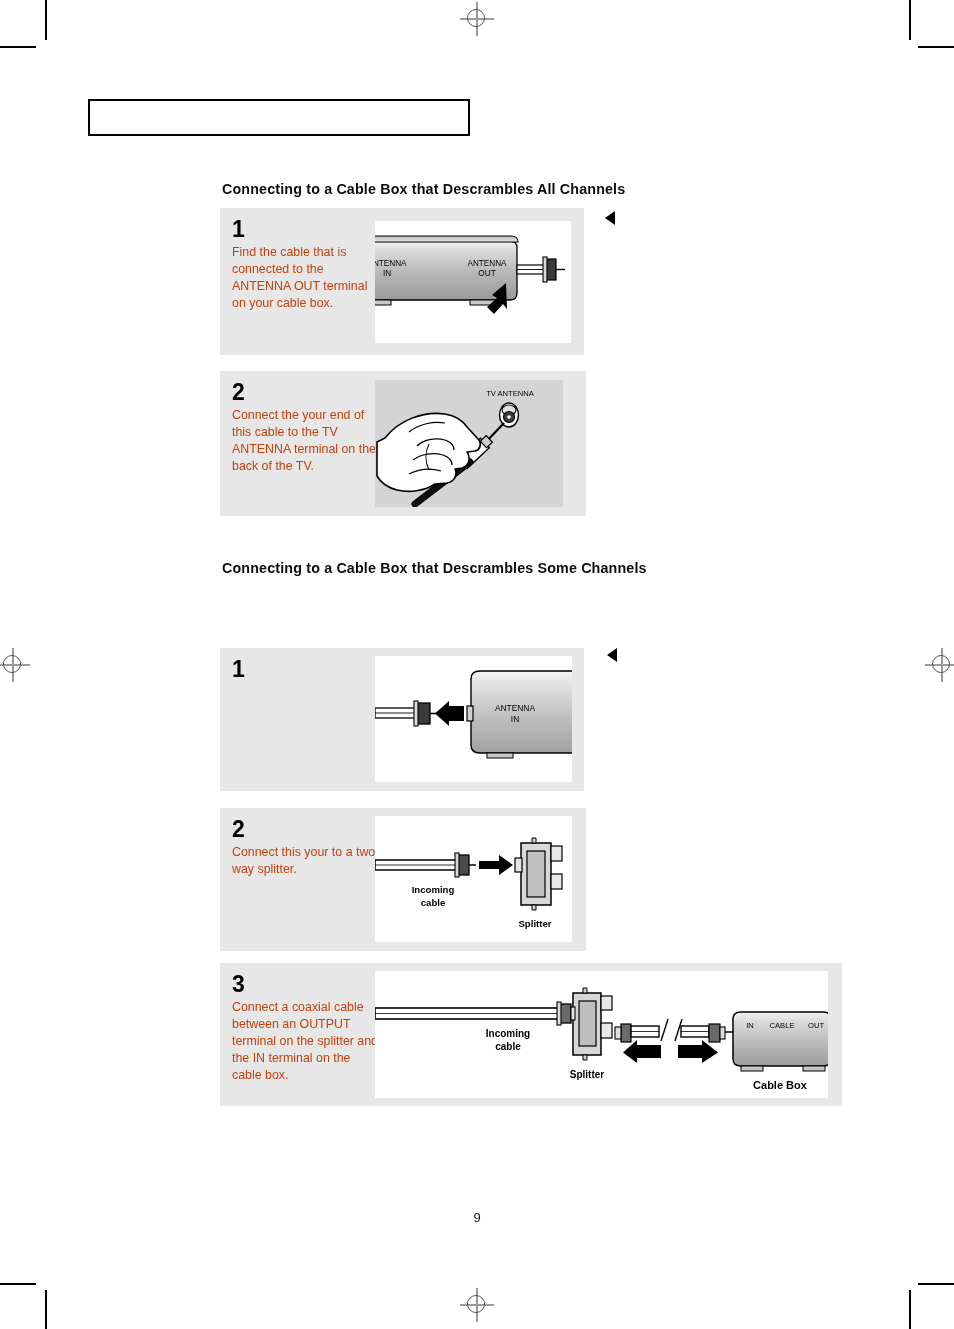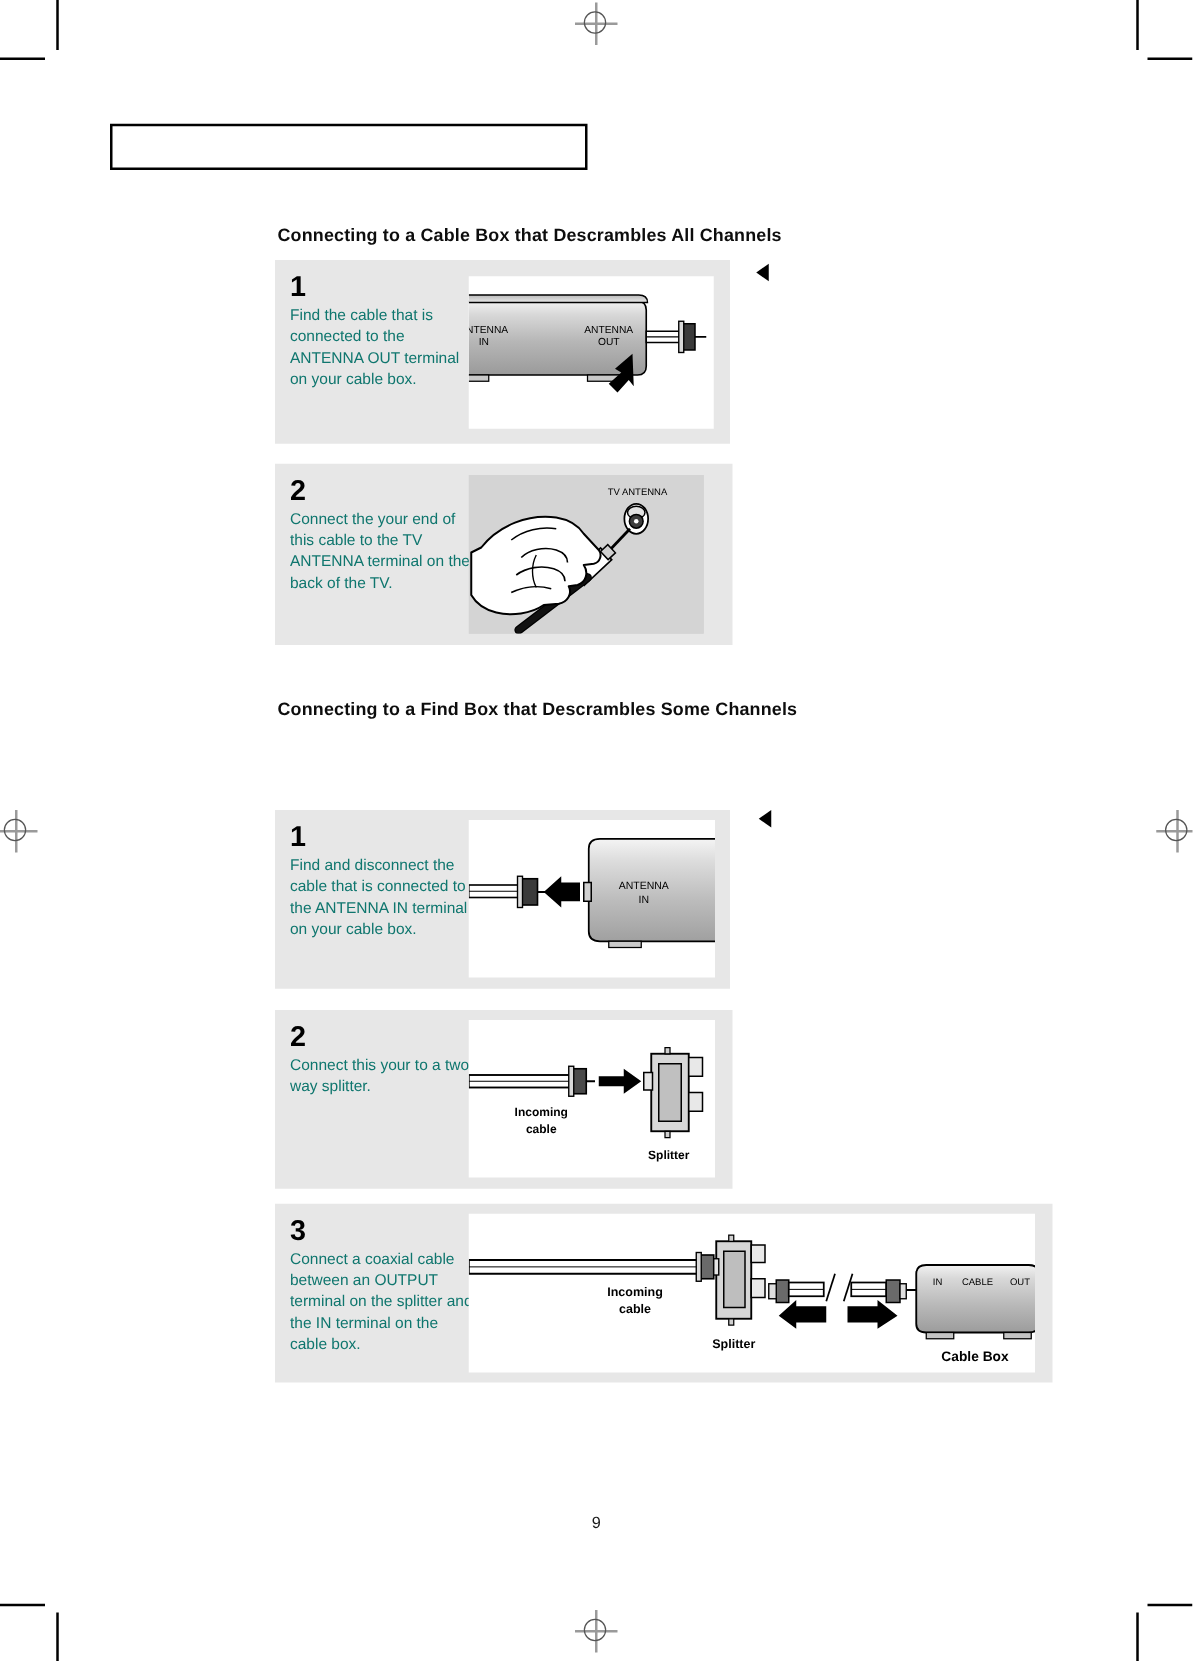--- a/index.html
+++ b/index.html
@@ -63,21 +63,21 @@
   .step-num {
     font-size: 23px;
     font-weight: bold;
     color: #000;
     line-height: 1.0;
     margin-bottom: 3px;
   }
   .step-body {
     font-size: 12.4px;
     line-height: 1.37;
-    color: #0f766e;
+    color: #c2410c;
   }
   .fig {
     position: absolute;
     background: #ffffff;
     overflow: hidden;
   }
   .fig.grey { background: #d4d4d4; }
 
   
   .tri-marker {
@@ -219,26 +219,25 @@
 
       <path d="M34 52 C44 44 58 41 70 43" fill="none" stroke="#000" stroke-width="1.2"></path>
       <path d="M42 66 C48 60 60 57 70 60 C76 62 79 66 79 70" fill="none" stroke="#000" stroke-width="1.3"></path>
       <path d="M38 80 C46 74 58 72 68 75 C74 77 77 81 77 85" fill="none" stroke="#000" stroke-width="1.3"></path>
       <path d="M34 94 C44 89 56 88 66 91" fill="none" stroke="#000" stroke-width="1.2"></path>
       <path d="M54 64 C50 72 50 82 54 90" fill="none" stroke="#000" stroke-width="1.1"></path>
     </svg>
   </div>
 </div>
 
-<div class="section-heading" style="left:222px; top:560px;">Connecting to a Find Box that Descrambles Some Channels</div>
+<div class="section-heading" style="left:222px; top:560px;">Connecting to a Cable Box that Descrambles Some Channels</div>
 
 <div class="step-panel" style="left:220px; top:648px; width:364px; height:143px;">
   <div class="step-text">
     <div class="step-num">1</div>
-    <div class="step-body">Find and disconnect the cable that is connected to the ANTENNA IN terminal on your cable box.</div>
   </div>
   <div class="fig" style="left:155px; top:8px; width:197px; height:126px;">
     <svg width="197" height="126" viewBox="0 0 197 126">
       <defs>
         <linearGradient id="boxgrad2" x1="0" y1="0" x2="0" y2="1">
           <stop offset="0" stop-color="#f4f4f4"></stop>
           <stop offset="0.22" stop-color="#dcdcdc"></stop>
           <stop offset="0.6" stop-color="#bcbcbc"></stop>
           <stop offset="1" stop-color="#a0a0a0"></stop>
         </linearGradient>

